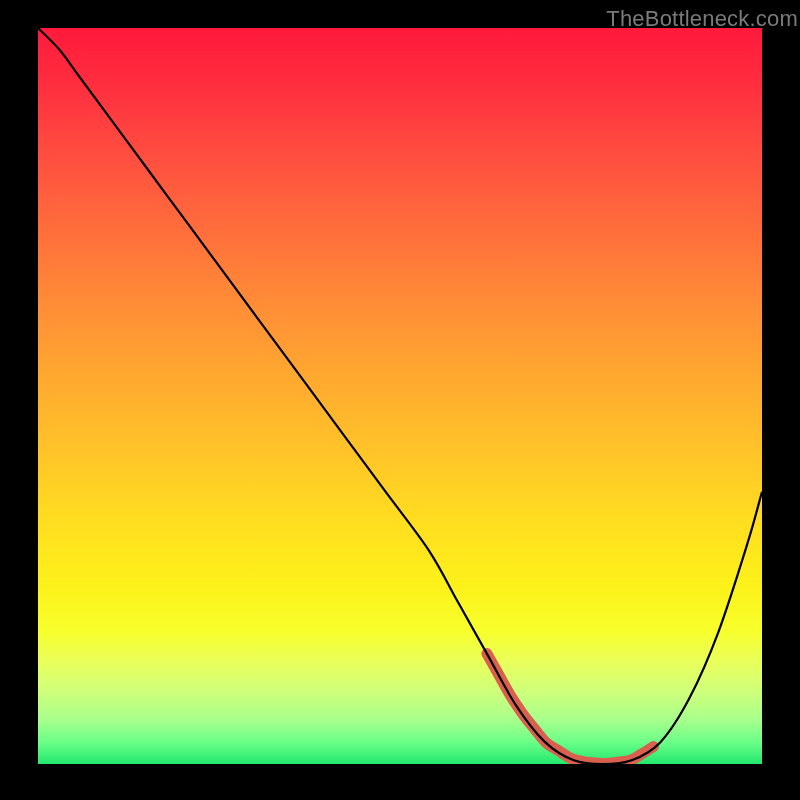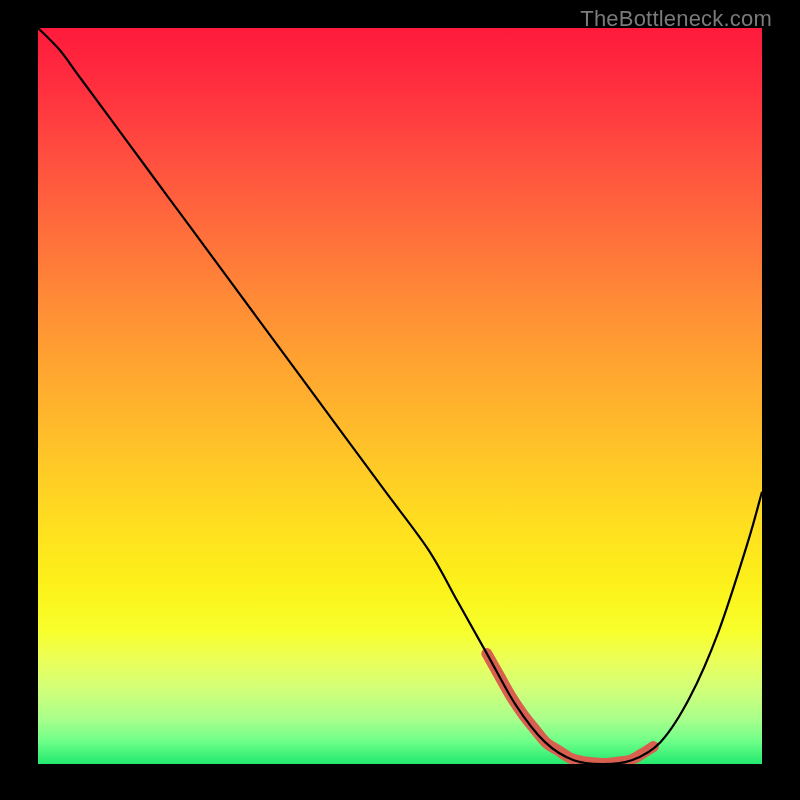--- a/index.html
+++ b/index.html
@@ -1,17 +1,17 @@
 <!DOCTYPE html>
 <html><head>
 <meta charset="utf-8">
 <style>
   * { margin: 0; padding: 0; box-sizing: border-box; }
   body { width: 800px; height: 800px; background: #000; position: relative; font-family: Arial, sans-serif; }
-  .attribution { position: absolute; top: 6px; right: 28px; color: #7a7a7a; font-size: 22px; font-weight: 500; letter-spacing: 0.2px; }
+  .attribution { position: absolute; top: 6px; right: 2px; color: #7a7a7a; font-size: 22px; font-weight: 500; letter-spacing: 0.2px; }
   .plot-area { position: absolute; left: 38px; top: 28px; width: 724px; height: 736px; }
   .gradient-bg { position: absolute; inset: 0; background: linear-gradient(to bottom,
     #ff1a3c 0%,
     #ff2f3f 8%,
     #ff5040 18%,
     #ff6f3b 28%,
     #ff8e36 38%,
     #ffaa2f 48%,
     #ffc528 58%,
     #ffe01f 68%,

